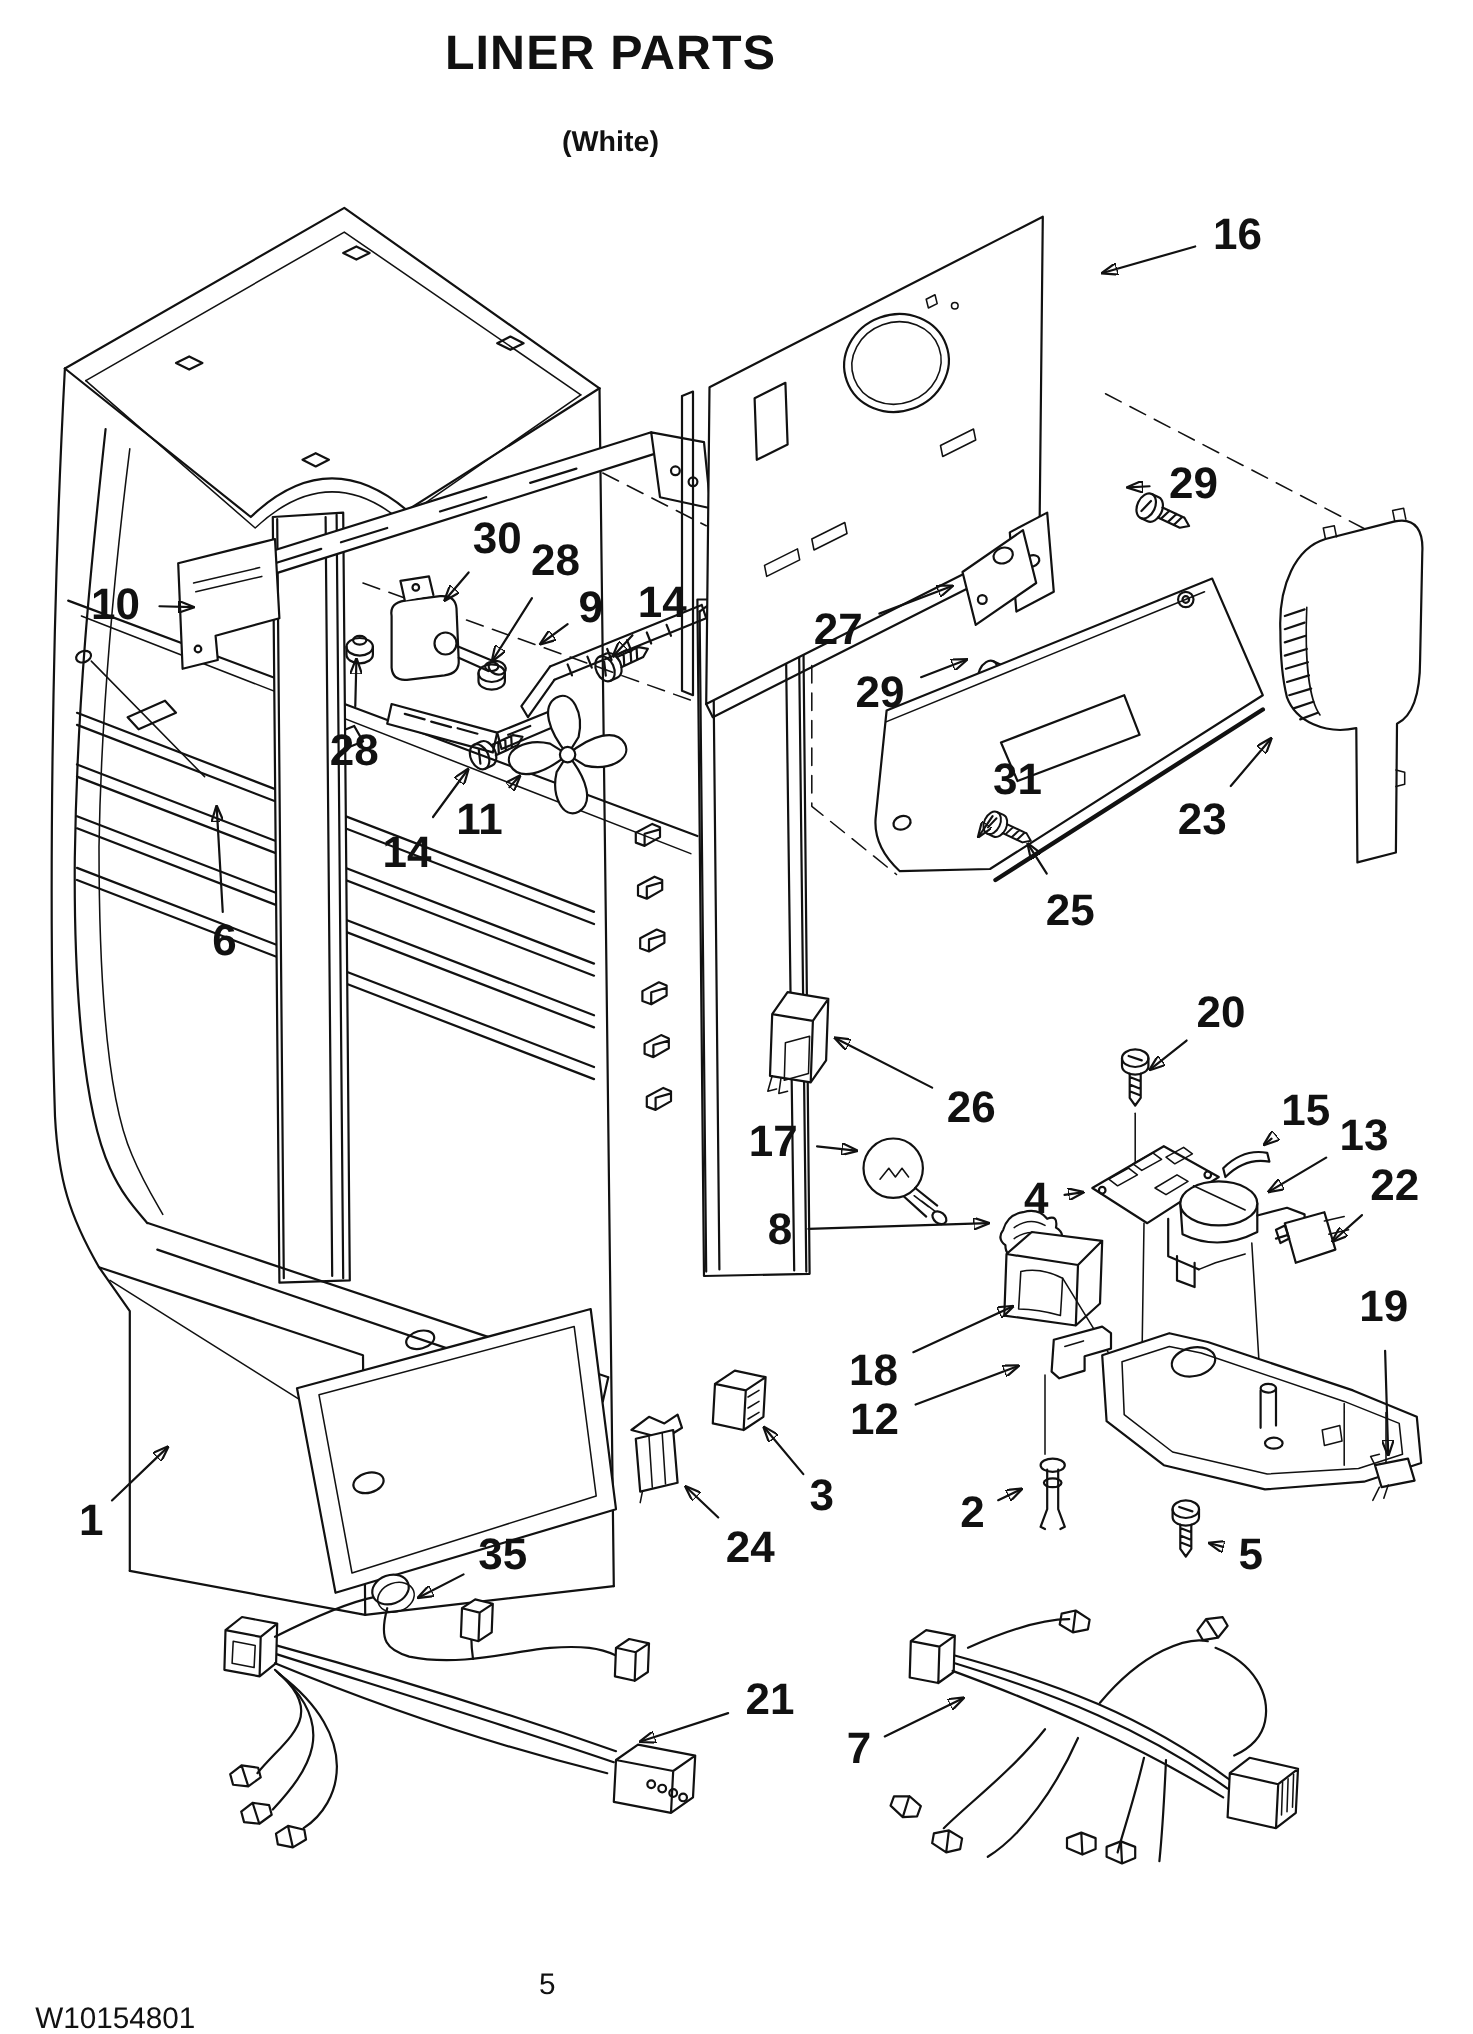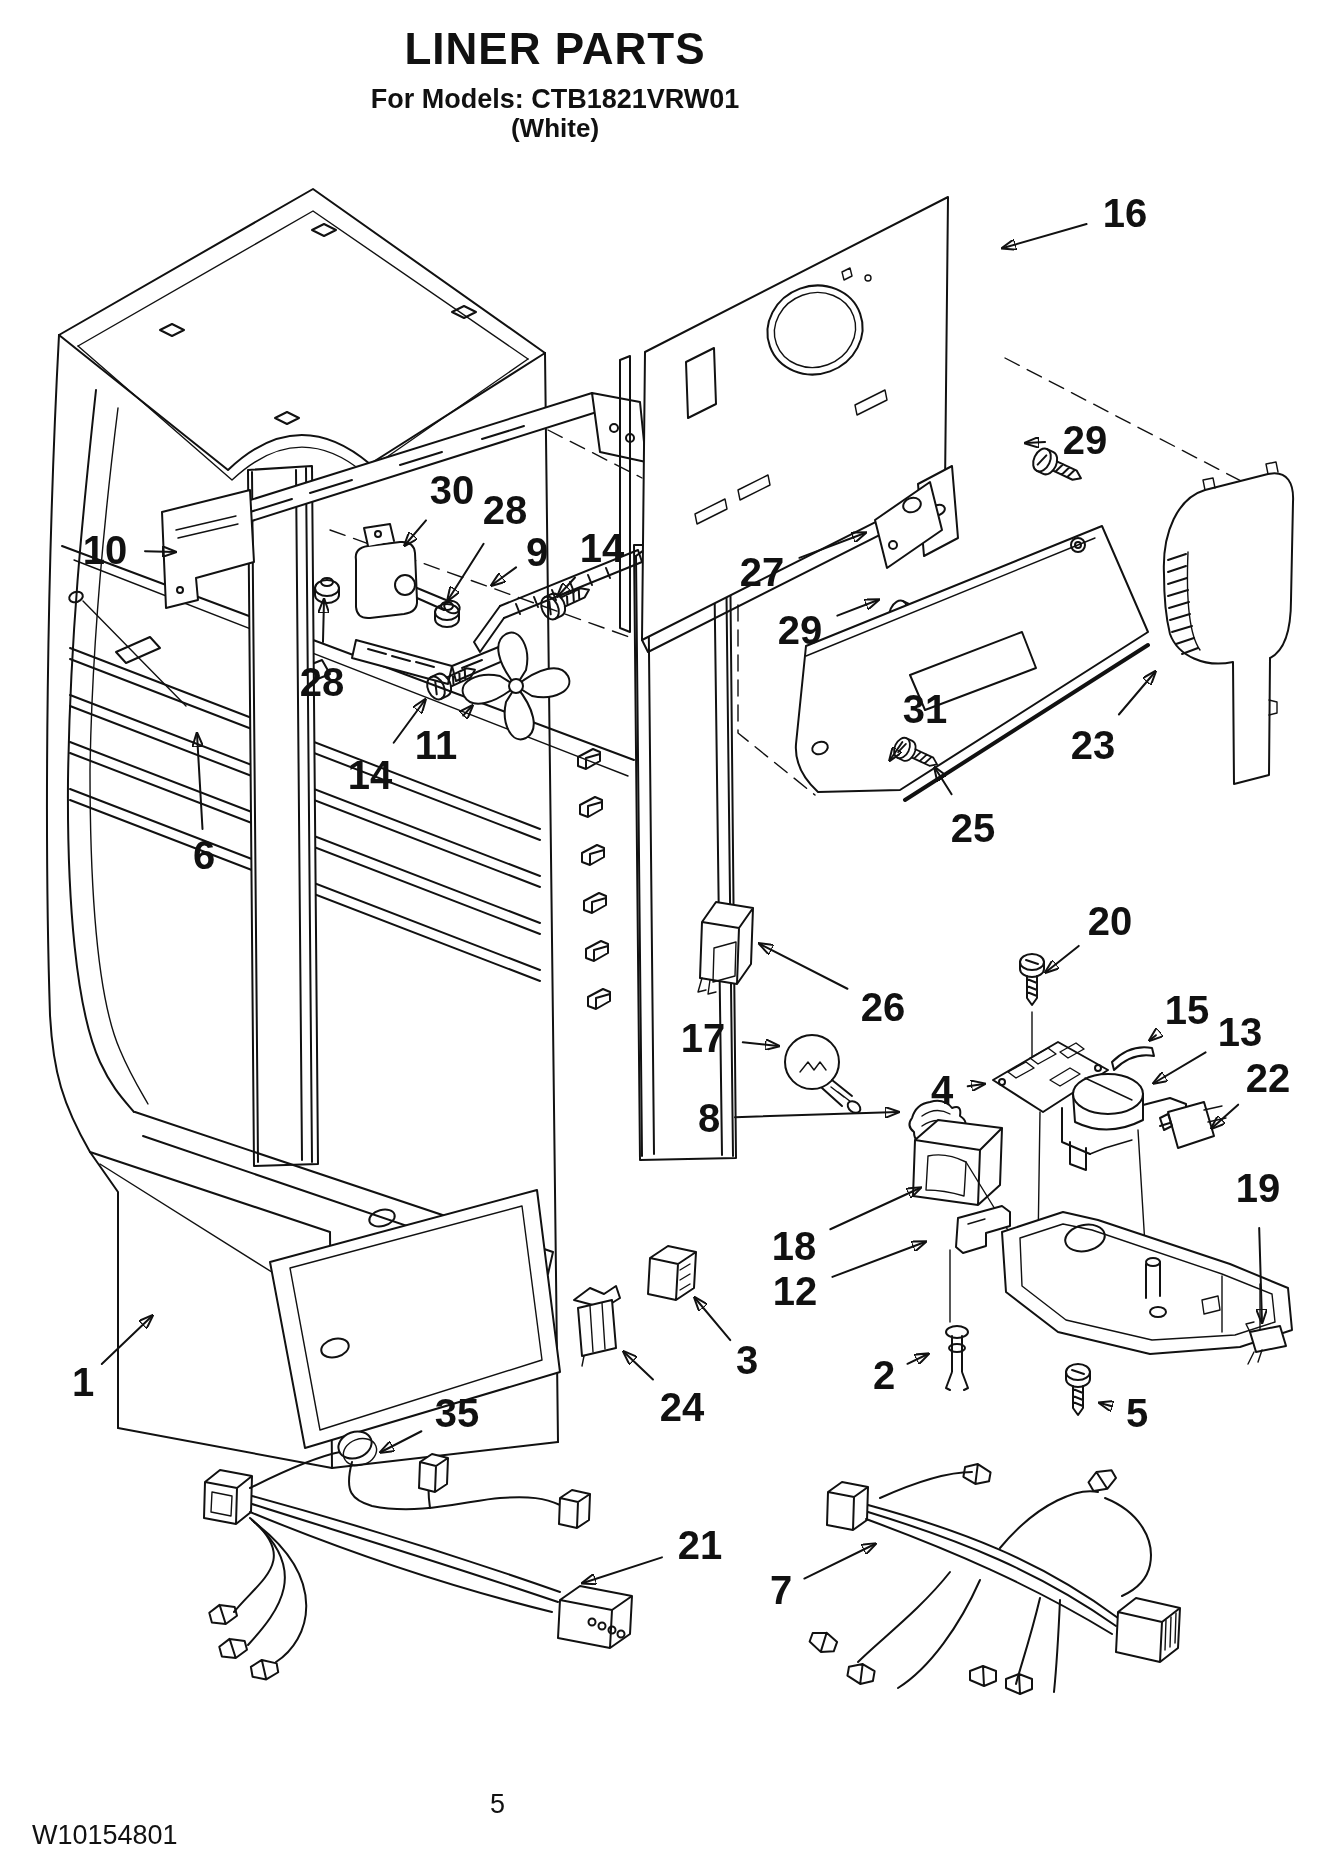--- a/index.html
+++ b/index.html
@@ -21,21 +21,20 @@
   .doc-number{position:absolute;left:32px;top:1786px;font-size:27px;margin-top:34px;}
   .page-number{position:absolute;left:490px;top:1789px;font-size:27px;}
   .co-text{font:bold 40px "Liberation Sans",sans-serif;fill:#111;stroke:none;}
 </style>
 </head>
 <body>
 
 <div class="sheet">
 
   <div class="hdr title">LINER PARTS</div>
-  <div class="hdr subtitle">For Models: CTB1821VRW01</div>
   <div class="hdr finish">(White)</div>
 
   <svg width="1339" height="1849" viewBox="0 0 1339 1849">
     <defs>
       <marker id="arrow" markerWidth="15" markerHeight="11" refX="13" refY="5.5" orient="auto" markerUnits="userSpaceOnUse">
         <path d="M0,0 L15,5.5 L0,11 Z" fill="#111" stroke="none"></path>
       </marker>
       <g id="screw">
         <ellipse cx="0" cy="0" rx="12" ry="8"></ellipse>
         <path d="M-12,0 L-12,7 A12,8 0 0 0 12,7 L12,0"></path>

